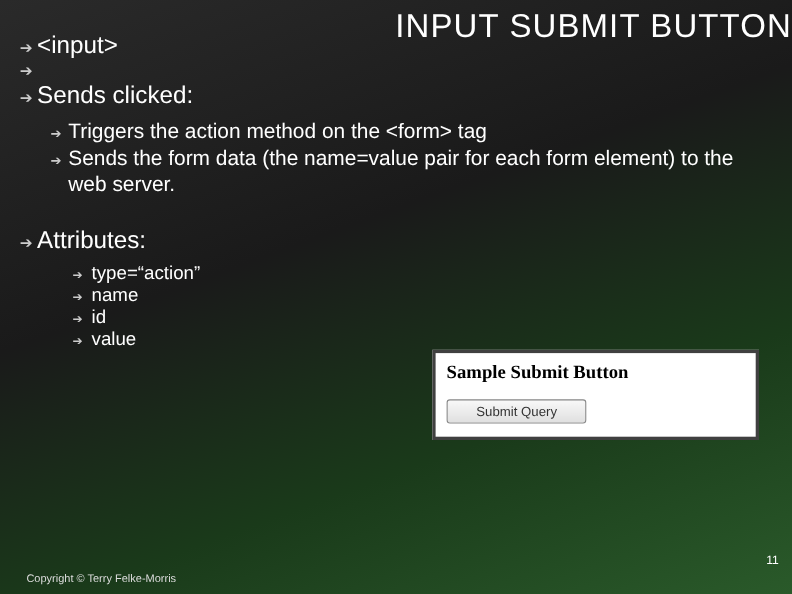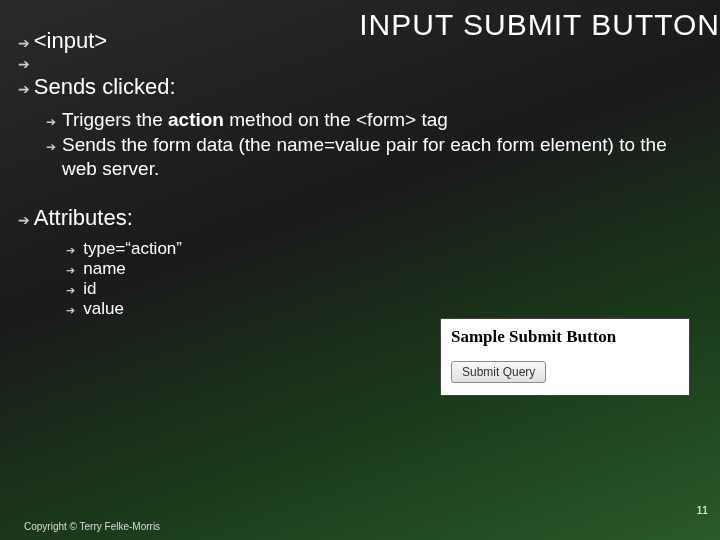--- a/index.html
+++ b/index.html
@@ -56,44 +56,44 @@
     margin-bottom: 0px;
     display: flex;
     align-items: baseline;
   }
   .bullet-sub2 .arrow {
     font-size: 11px;
     margin-right: 8px;
     color: #ccc;
   }
   .sub-text { line-height: 1.25; }
-  .bold { font-weight: bold; }
+  .bold { font-weight: normal; }
   .gap { height: 24px; }
   .gap-sm { height: 6px; }
   .sample-box {
     position: absolute;
     right: 30px;
     top: 318px;
-    width: 250px;
+    width: 297px;
     background: #fff;
-    border: 1px solid #404040;
+    border: 3px solid #404040;
     padding: 8px 10px 12px 10px;
     color: #000;
   }
   .sample-title {
     font-family: Georgia, 'Times New Roman', serif;
     font-weight: bold;
     font-size: 17px;
     margin-bottom: 14px;
   }
   .sample-button {
     background: linear-gradient(#f8f8f8, #e0e0e0);
     border: 1px solid #888;
     border-radius: 3px;
-    padding: 3px 10px;
+    padding: 3px 26px;
     font-size: 12px;
     font-family: Arial, sans-serif;
     color: #333;
     display: inline-block;
   }
   .footer-left {
     position: absolute;
     bottom: 8px;
     left: 24px;
     font-size: 10px;

